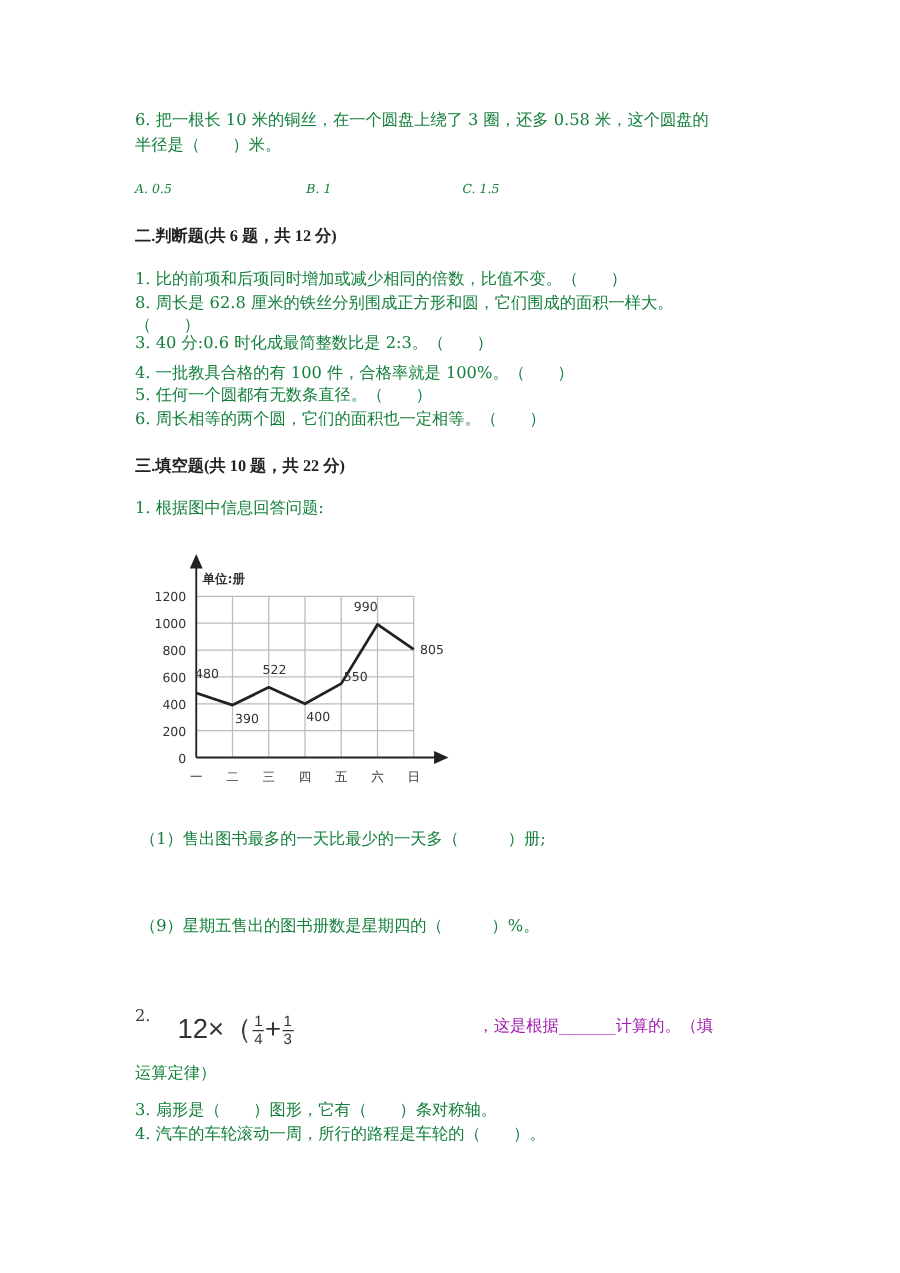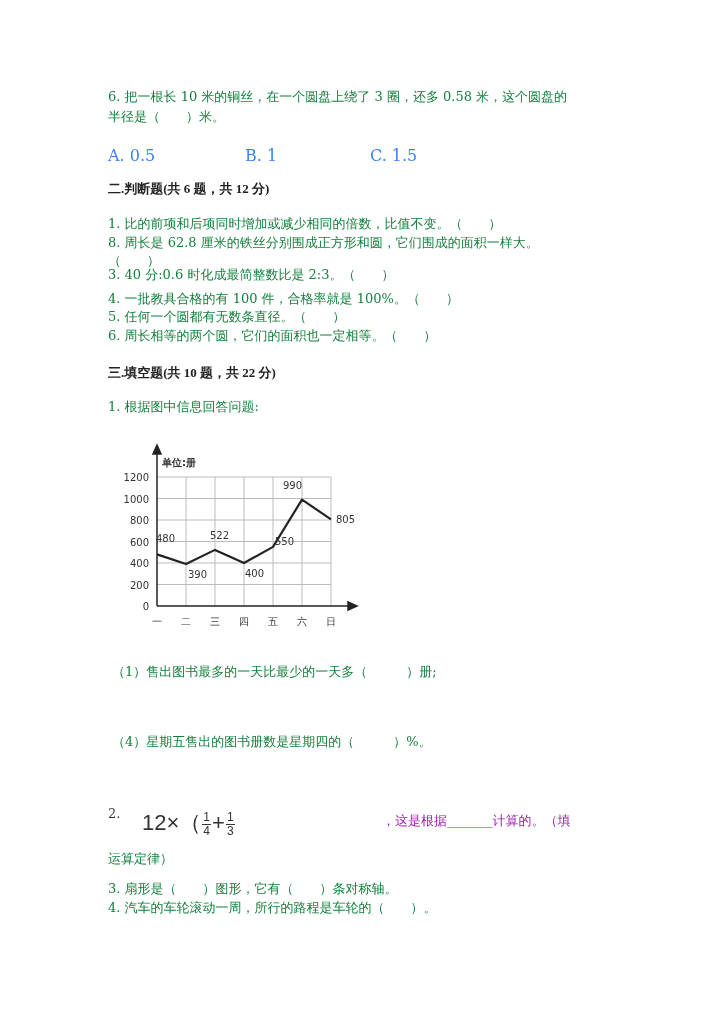--- a/index.html
+++ b/index.html
@@ -1,20 +1,20 @@
 <!DOCTYPE html>
 <html><head>
 <meta charset="utf-8">
 <style>
   html, body { margin: 0; padding: 0; background: #ffffff; }
   body { width: 720px; height: 1018px; position: relative; overflow: hidden;
          font-family: "DejaVu Serif", "Liberation Serif", serif; color: #333; }
   .line { position: absolute; left: 108px; font-size: 13px; line-height: 18px; white-space: nowrap; color: #15803d; }
   .heading { font-family: Liberation Serif, serif; font-weight: bold; font-size: 13px; color: #222; }
-  .opt { position: absolute; font-size: 16px; color: #3b82f6; }
+  .opt { position: absolute; font-size: 10px; color: #15803d; font-style: italic; }
   .chart { position: absolute; left: 110px; top: 440px; text-decoration: underline; }
   .formula { position: absolute; left: 108px; top: 806px; font-size: 13px; color:#3a3a3a; }
   .math { position: absolute; left: 142px; top: 808px; font-size: 22px; color:#333; font-family: Liberation Sans, sans-serif; }
   .frac { display: inline-block; vertical-align: middle; text-align: center; font-size: 12px; line-height: 13px; margin: 0 1px; }
   .frac span { display:block; }
   .frac .num { border-bottom: 1px solid #333; padding: 0 1px; }
   .tail { position: absolute; left: 382px; top: 812px; font-size: 13px; color:#a21caf; }
 </style>
 </head>
 <body>
@@ -85,21 +85,21 @@
         <text x="100" y="98.88499999999999">522</text>
         <text x="135" y="137">400</text>
         <text x="165" y="104.875">550</text>
         <text x="173" y="48.575">990</text>
         <text x="226" y="83.4625">805</text>
       </g>
   </svg>
 </div>
 
 <div class="line" style="top:663px;left:112px">（1）售出图书最多的一天比最少的一天多（　　　）册;</div>
-<div class="line" style="top:733px;left:112px">（4）星期五售出的图书册数是星期四的（　　　）%。</div>
+<div class="line" style="top:733px;left:112px">（9）星期五售出的图书册数是星期四的（　　　）%。</div>
 
 <div class="formula">2.</div>
 <div class="math">
   <span>12×（</span><span class="frac"><span class="num">1</span><span>4</span></span><span>+</span><span class="frac"><span class="num">1</span><span>3</span></span>
 </div>
 <div class="tail">，这是根据_______计算的。（填</div>
 <div class="line" style="top:850px">运算定律）</div>
 
 <div class="line" style="top:880px">3. 扇形是（　　）图形，它有（　　）条对称轴。</div>
 <div class="line" style="top:899px">4. 汽车的车轮滚动一周，所行的路程是车轮的（　　）。</div>

